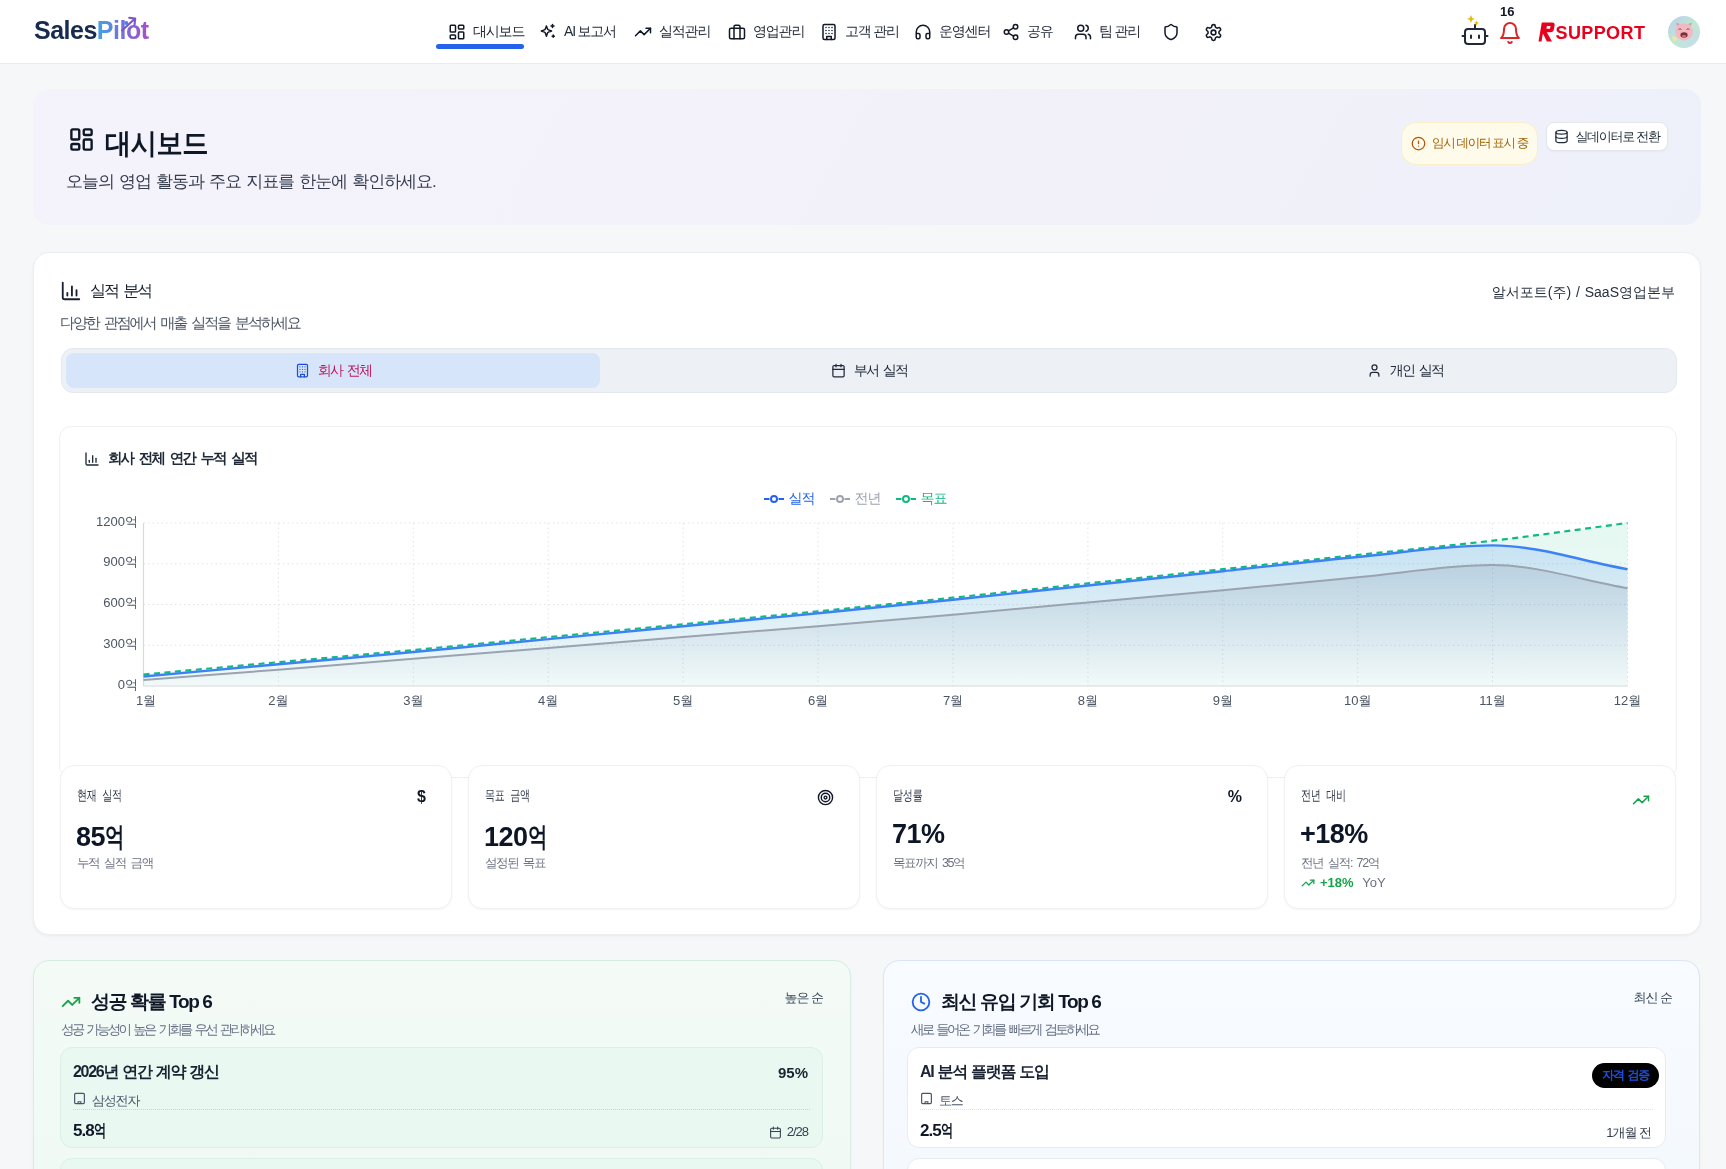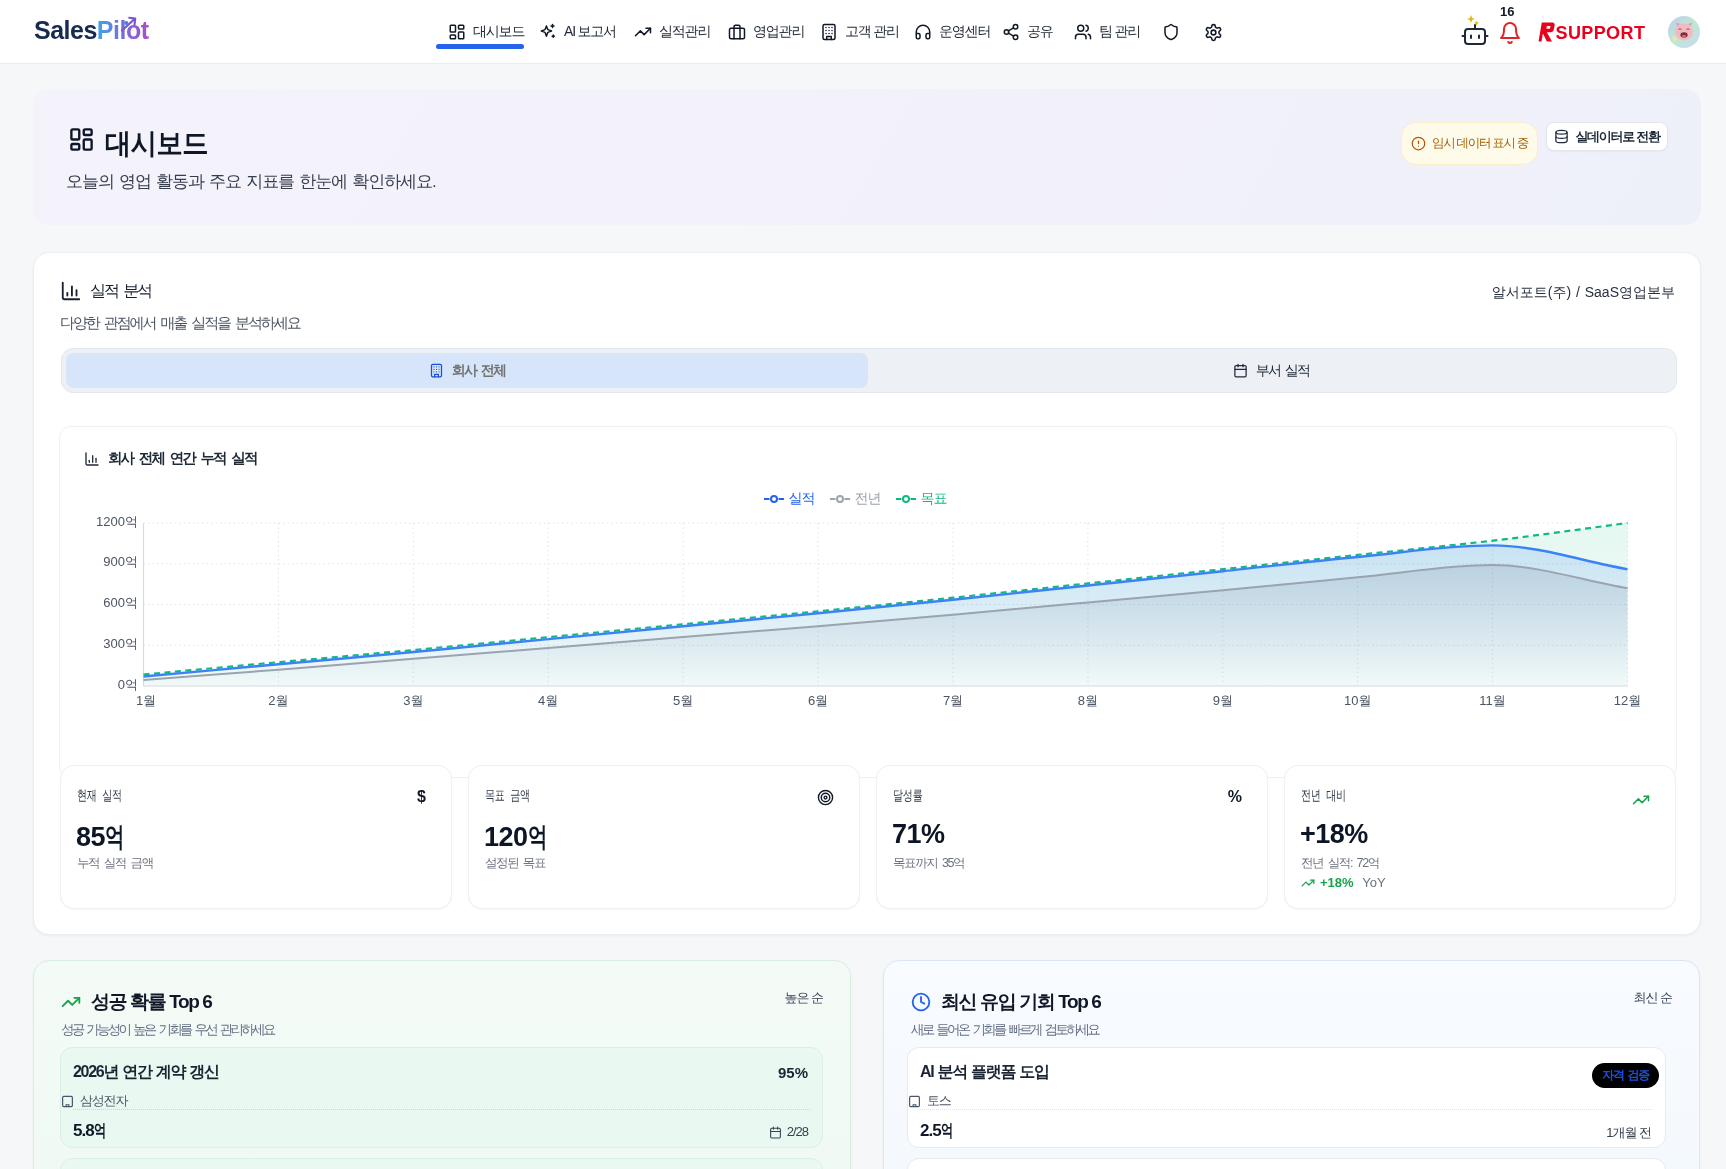--- a/index.html
+++ b/index.html
@@ -14,31 +14,31 @@
 #logo .s1{color:#172a4f}
 #logo .s2{background:linear-gradient(90deg,#41a4e6 0%,#7a6ad8 55%,#a94fc9 100%);-webkit-background-clip:text;background-clip:text;color:transparent}
 #nav{position:absolute;left:0;top:0;height:64px;width:1726px}
 .nitem{position:absolute;top:0;display:flex;align-items:center;gap:7px;font-size:14px;letter-spacing:-1.2px;font-weight:500;color:#232b38;height:64px}
 .nitem.active:after{content:"";position:absolute;left:-12px;right:0;top:44px;height:5px;border-radius:4px;background:#2563eb}
 
 #hero{position:absolute;left:33px;top:89px;width:1668px;height:136px;border-radius:16px;background:linear-gradient(120deg,#f4f2fb 0%,#f3f1fa 45%,#eef0f9 100%)}
 #hero h1{position:absolute;left:72px;top:36px;font-size:28.5px;font-weight:800;color:#0e1726;letter-spacing:-0.5px;transform:scaleX(0.92);transform-origin:0 50%}
 #hero .hsub{position:absolute;left:33px;top:81px;font-size:17px;color:#363e4e;letter-spacing:-1.05px;word-spacing:1.5px}
 .badge-y{position:absolute;right:163px;top:33px;width:137px;height:43px;border-radius:15px;background:#fffbeb;border:1px solid #faefc8;display:flex;align-items:center;justify-content:center;gap:6px;padding:0;font-size:12.5px;color:#a16207;font-weight:500;letter-spacing:-1.3px;white-space:nowrap}
-.btn-w{position:absolute;right:33px;top:33px;width:122px;height:29px;border-radius:8px;background:#fff;border:1px solid #e3e6ea;display:flex;align-items:center;justify-content:center;gap:6px;padding:0;font-size:13px;color:#1f2937;font-weight:700;box-shadow:0 1px 2px rgba(16,24,40,.04);letter-spacing:-1.3px;white-space:nowrap}
+.btn-w{position:absolute;right:33px;top:33px;width:122px;height:29px;border-radius:8px;background:#fff;border:1px solid #e3e6ea;display:flex;align-items:center;justify-content:center;gap:6px;padding:0;font-size:13px;color:#1f2937;font-weight:400;box-shadow:0 1px 2px rgba(16,24,40,.04);letter-spacing:-1.3px;white-space:nowrap}
 
 #sec{position:absolute;left:33px;top:252px;width:1668px;height:683px;background:#fff;border:1px solid #eceef2;border-radius:16px;box-shadow:0 1px 3px rgba(16,24,40,.05)}
 #sec .t-ico{position:absolute;left:26px;top:27px}
 #sec h2{position:absolute;left:56px;top:28px;font-size:16px;font-weight:400;color:#18202f;letter-spacing:-2.1px;word-spacing:3px}
 #sec>.ssub{position:absolute;left:26px;top:61px;font-size:15px;color:#4b5563;letter-spacing:-2.1px;word-spacing:3px}
 #sec .corp{position:absolute;right:25px;top:31px;font-size:14px;color:#28303e;font-weight:500;letter-spacing:0;word-spacing:1px}
 
 #tabs{position:absolute;left:27px;top:95px;width:1616px;height:45px;background:#edf1f6;border:1px solid #e3e8ef;border-radius:12px;display:flex;padding:4px;gap:2px}
 .tab{flex:1;display:flex;align-items:center;justify-content:center;gap:8px;font-size:14px;font-weight:500;color:#222b39;border-radius:8px;letter-spacing:-1.8px;word-spacing:2.5px}
-.tab.on{background:#d7e5fa;color:#737373;font-weight:700}
+.tab.on{background:#d7e5fa;color:#be185d;font-weight:400}
 
 #chart-card{position:absolute;left:25px;top:173px;width:1618px;height:352px;background:#fff;border:1px solid #eef0f4;border-radius:12px}
 #chart-title{position:absolute;left:24px;top:22px;display:flex;align-items:center;gap:8px;font-size:14.5px;font-weight:700;color:#1f2937;letter-spacing:-1.9px;word-spacing:3.5px}
 #legend{position:absolute;left:0;top:63px;width:1590px;display:flex;justify-content:center;gap:15px;font-size:14px;letter-spacing:-1px}
 .leg{display:flex;align-items:center;gap:5px}
 
 .stat{position:absolute;top:512px;width:392px;height:144px;background:#fff;border:1px solid #eef0f4;border-radius:14px;box-shadow:0 1px 2px rgba(16,24,40,.04)}
 .stat .lbl{position:absolute;left:16px;top:21px;font-size:14px;font-weight:500;color:#333c4c;letter-spacing:-0.3px;word-spacing:4px;transform:scaleX(0.72);transform-origin:0 50%;white-space:nowrap}
 .stat .tr-ico{position:absolute;right:25px;top:22px;font-size:16px;font-weight:700;color:#101828}
 .stat .val{position:absolute;left:15px;top:53px;font-size:27px;font-weight:800;color:#0d1626;letter-spacing:-0.5px}
@@ -51,21 +51,21 @@
 #bl{left:33px;width:818px;border:1px solid #d6eee1;background:linear-gradient(180deg,#f4fbf7 0%,#eef9f3 100%)}
 #br{left:883px;width:817px;border:1px solid #dbe5f5;background:linear-gradient(180deg,#f8fbff 0%,#f3f8fe 100%)}
 .bhead{position:absolute;left:27px;top:28px;display:flex;align-items:center;gap:10px;font-size:19px;font-weight:700;color:#101828;letter-spacing:-1.4px}
 .bsort{position:absolute;right:27px;top:28px;font-size:13px;color:#344054;font-weight:500;letter-spacing:-1px}
 .bsub{position:absolute;left:27px;top:60px;font-size:13.5px;color:#667085;letter-spacing:-2.8px;word-spacing:3px}
 .item{position:absolute;border-radius:12px}
 #bl .item{left:26px;right:27px}
 #br .item{left:23px;right:33px}
 .item .ttl{position:absolute;left:12px;top:14px;font-size:16px;font-weight:700;color:#1b2433;letter-spacing:-1.3px;word-spacing:1px}
 .item .pct{position:absolute;right:14px;top:16px;font-size:15px;font-weight:700;color:#1b2433}
-.item .comp{position:absolute;left:0;top:44px;display:flex;align-items:center;gap:6px;font-size:13px;color:#4a5568;letter-spacing:-1.2px}
+.item .comp{position:absolute;left:12px;top:44px;display:flex;align-items:flex-start;gap:6px;font-size:13px;color:#4a5568;letter-spacing:-1.2px}
 .item .dash{position:absolute;left:12px;right:12px;top:61px;border-top:1px dotted #bcdcc9}
 .item .amt{position:absolute;left:12px;top:71px;font-size:17px;font-weight:800;color:#101828;letter-spacing:-1px}
 .item .meta{position:absolute;right:14px;top:76px;font-size:13px;color:#374151;display:flex;align-items:flex-end;gap:5px;letter-spacing:-1px}
 .g-item{background:#e9f8f0;border:1px solid #dbf0e5}
 .w-item{background:#fff;border:1px solid #e7eaf0}
 .pill{position:absolute;right:6px;top:15px;height:25px;border-radius:13px;background:#000000;color:#1d4ed8;font-size:12px;font-weight:600;display:flex;align-items:center;padding:0 10px;letter-spacing:-1.2px;word-spacing:1.5px}
 </style>
 </head>
 <body>
 <div id="hdr">
@@ -207,20 +207,24 @@
 <div id="tabs">
 <div class="tab on"><svg width="15" height="15" viewBox="0 0 24 24" fill="none" stroke="#1d4ed8" stroke-width="2" stroke-linecap="round" stroke-linejoin="round">
           <rect x="4" y="2" width="16" height="20" rx="2"></rect>
           <path d="M9 22v-4h6v4"></path>
           <path d="M8 6h.01M16 6h.01M12 6h.01M12 10h.01M12 14h.01M16 10h.01M16 14h.01M8 10h.01M8 14h.01"></path>
         </svg>회사 전체</div>
 <div class="tab"><svg width="15" height="15" viewBox="0 0 24 24" fill="none" stroke="#222b39" stroke-width="2" stroke-linecap="round" stroke-linejoin="round">
           <rect x="3" y="4" width="18" height="18" rx="2"></rect>
           <path d="M16 2v4M8 2v4M3 10h18"></path>
         </svg>부서 실적</div>
+<div class="tab"><svg width="15" height="15" viewBox="0 0 24 24" fill="none" stroke="#222b39" stroke-width="2" stroke-linecap="round" stroke-linejoin="round">
+          <path d="M19 21v-2a4 4 0 0 0-4-4H9a4 4 0 0 0-4 4v2"></path>
+          <circle cx="12" cy="7" r="4"></circle>
+        </svg>개인 실적</div>
 </div>
 <div id="chart-card">
 <div id="chart-title"><svg width="16" height="16" viewBox="0 0 24 24" fill="none" stroke="#1f2937" stroke-width="2" stroke-linecap="round" stroke-linejoin="round">
           <path d="M3 3v16a2 2 0 0 0 2 2h16"></path>
           <path d="M8 17v-3"></path>
           <path d="M13 17V7"></path>
           <path d="M18 17v-6"></path>
         </svg>회사 전체 연간 누적 실적</div>
 <div id="legend">
 <span class="leg" style="color:#2563eb"><svg width="20" height="10" viewBox="0 0 20 10">

